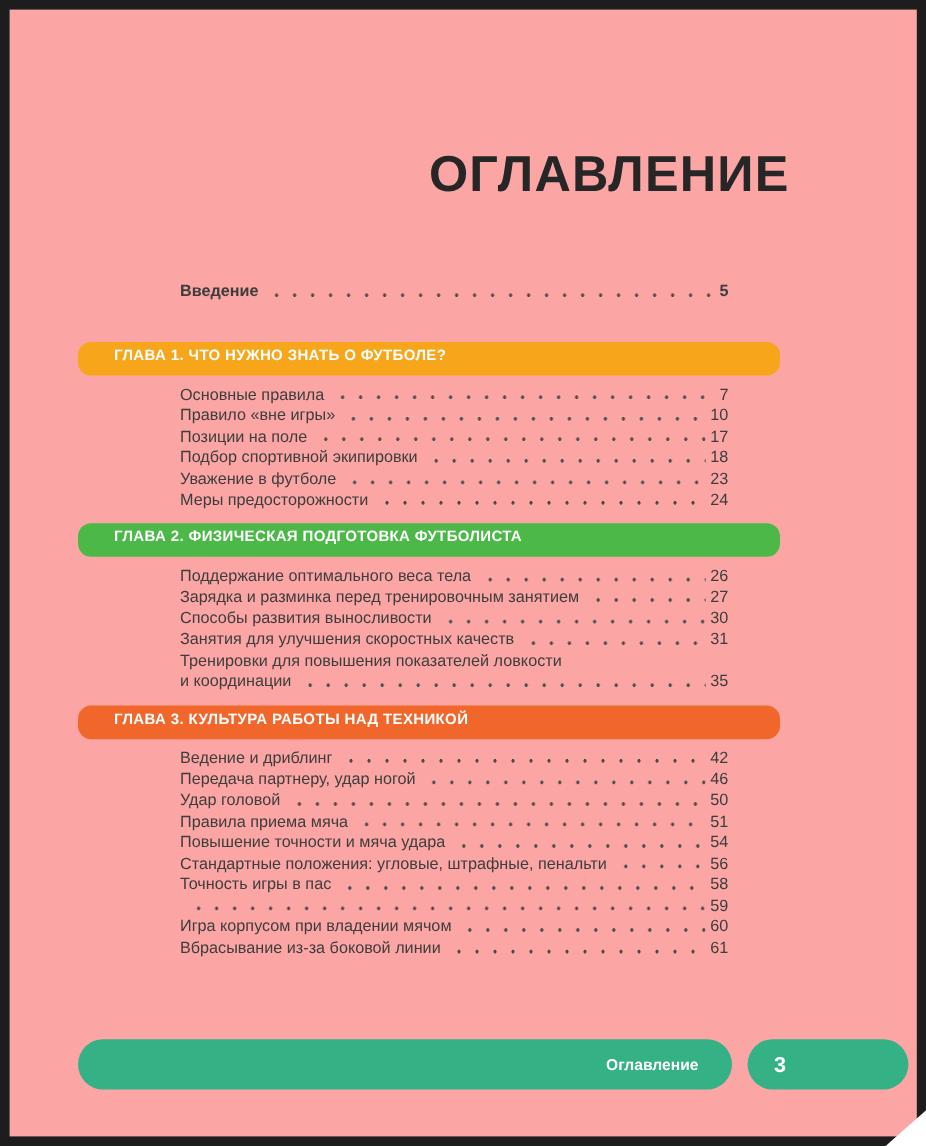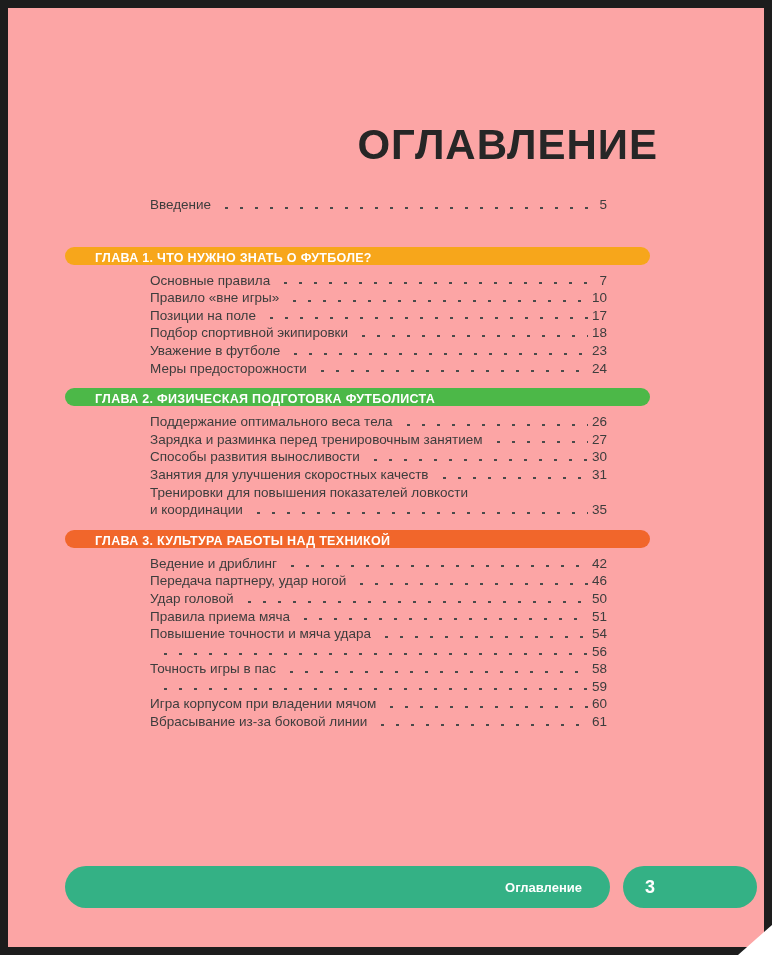--- a/index.html
+++ b/index.html
@@ -32,25 +32,25 @@
   }
   .tt { white-space:nowrap; }
   .leader {
     flex:1; align-self:stretch; margin:0 4px 0 6px;
     background-image: radial-gradient(circle, #4a4a4a 1.2px, transparent 1.45px);
     background-size:15px 6px;
     background-repeat:repeat-x;
     background-position:left 2px bottom 3px;
   }
   .pg { white-space:nowrap; text-align:right; }
-  .intro { margin-top:28px; }
+  .intro { margin-top:66px;font-weight:bold; }
   .chapter { margin-top:11px; }
   .chapter.first { margin-top:33px; }
   .bar {
-    margin-left:57px; width:555px; height:18px;
+    margin-left:57px; width:555px; height:28px;
     border-radius:11px;
     color:#ffffff; font-size:12.5px; font-weight:bold; letter-spacing:0.3px;
     line-height:22px; padding-left:30px;
   }
   .bar.c1 { background:var(--c1,#F7A61B); }
   .bar.c2 { background:var(--c2,#4CB848); }
   .bar.c3 { background:var(--c3,#F1662B); }
   .chapter .rows { margin-top:7px; }
   .footer {
     position:absolute; left:57px; right:7px; bottom:39px; height:42px;
@@ -182,20 +182,21 @@
         <span class="tt">Правила приема мяча</span>
         <span class="leader"></span>
         <span class="pg">51</span>
       </div>
       <div class="row">
         <span class="tt">Повышение точности и мяча удара</span>
         <span class="leader"></span>
         <span class="pg">54</span>
       </div>
       <div class="row">
+        <span class="tt">Стандартные положения: угловые, штрафные, пенальти</span>
         <span class="leader"></span>
         <span class="pg">56</span>
       </div>
       <div class="row">
         <span class="tt">Точность игры в пас</span>
         <span class="leader"></span>
         <span class="pg">58</span>
       </div>
       <div class="row">
         <span class="leader"></span>

